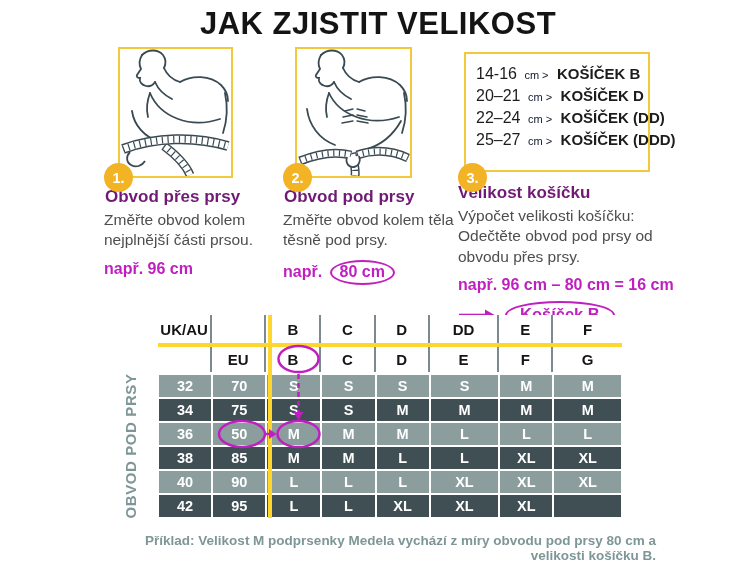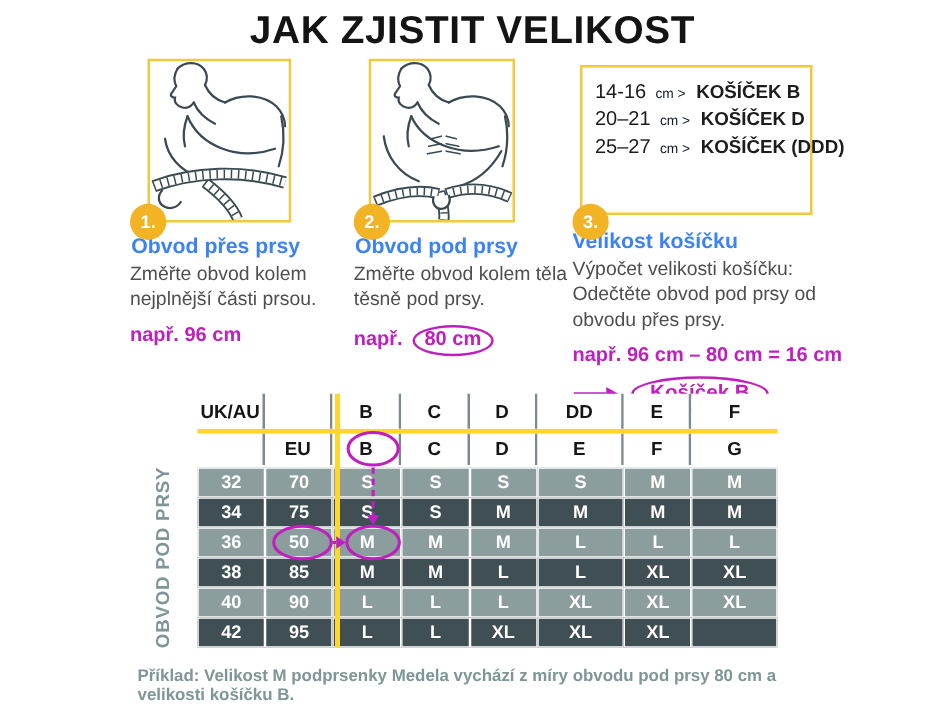--- a/index.html
+++ b/index.html
@@ -23,21 +23,21 @@
              width:172px; height:107px; padding:9px 0 0 10px; background:#fff; }
   .cup-row { white-space:nowrap; color:#1c1c1c; height:22px; line-height:22px; }
   .cup-range { font-size:16px; }
   .cup-sep { font-size:11px; color:#0f172a; margin:0 4px 0 3px; }
   .cup-name { font-size:15px; font-weight:bold; }
 
   .badge { position:absolute; left:0; top:116px; width:29px; height:29px; border-radius:50%;
            background:#F2B325; color:#fff; font-weight:bold; font-size:14.5px;
            display:flex; align-items:center; justify-content:center; z-index:2; }
 
-  .step-heading { margin-top:9px; font-size:17px; font-weight:bold; color:#3b82f6; }
+  .step-heading { margin-top:9px; font-size:17px; font-weight:bold; color:#701a75; }
   .step1 .step-heading, .step2 .step-heading { margin-left:1px; }
   .step3 .step-heading { margin-top:11px; }
   .step-body { margin-top:3px; font-size:15.5px; color:#4e4e4e; line-height:1.32; }
   .example { margin-top:9px; font-size:16px; font-weight:bold; color:#C01FC0; }
   .oval { display:inline-block; border:2.5px solid #C01FC0; border-radius:50%;
           padding:1px 8px 2px 8px; margin-left:3px; }
   .result-row { margin-top:7px; display:flex; align-items:center; gap:9px; }
   .result-oval { border:2.5px solid #C01FC0; border-radius:50%; padding:2px 13px 3px 13px;
                  color:#C01FC0; font-weight:bold; font-size:16.5px; }
 
@@ -60,21 +60,21 @@
   .row-light .bcell { background:#8C9D9D; }
   .row-dark  .bcell { background:#404F54; }
   .yellow-vline { position:absolute; left:110px; top:0; width:4px; height:203px;
                   background:#FFD62B; z-index:3; }
   .annot-overlay { position:absolute; left:0; top:0; z-index:4; pointer-events:none; }
 
   .side-label { position:absolute; left:52px; top:436px; width:160px; height:20px;
                 transform:rotate(-90deg); color:#7E9697; font-weight:bold; font-size:15px;
                 letter-spacing:0.6px; text-align:center; }
 
-  .caption { position:absolute; left:110px; top:533px; width:546px; text-align:left;
+  .caption { position:absolute; left:110px; top:533px; width:546px; text-align:right;
              color:#7E9697; font-weight:bold; font-size:13.5px; }
 </style>
 </head>
 <body>
 
 <div class="page">
 
   <div class="title">JAK ZJISTIT VELIKOST</div>
 
   <div class="step step1">
@@ -163,20 +163,25 @@
         <span class="cup-range">14-16</span>
         <span class="cup-sep">cm &gt;</span>
         <span class="cup-name">KOŠÍČEK B</span>
       </div>
       <div class="cup-row">
         <span class="cup-range">20–21</span>
         <span class="cup-sep">cm &gt;</span>
         <span class="cup-name">KOŠÍČEK D</span>
       </div>
       <div class="cup-row">
+        <span class="cup-range">22–24</span>
+        <span class="cup-sep">cm &gt;</span>
+        <span class="cup-name">KOŠÍČEK (DD)</span>
+      </div>
+      <div class="cup-row">
         <span class="cup-range">25–27</span>
         <span class="cup-sep">cm &gt;</span>
         <span class="cup-name">KOŠÍČEK (DDD)</span>
       </div>
     </div>
     <div class="badge">3.</div>
     <div class="step-heading">Velikost košíčku</div>
     <div class="step-body">
       <div>Výpočet velikosti košíčku:</div>
       <div>Odečtěte obvod pod prsy od obvodu přes prsy.</div>

